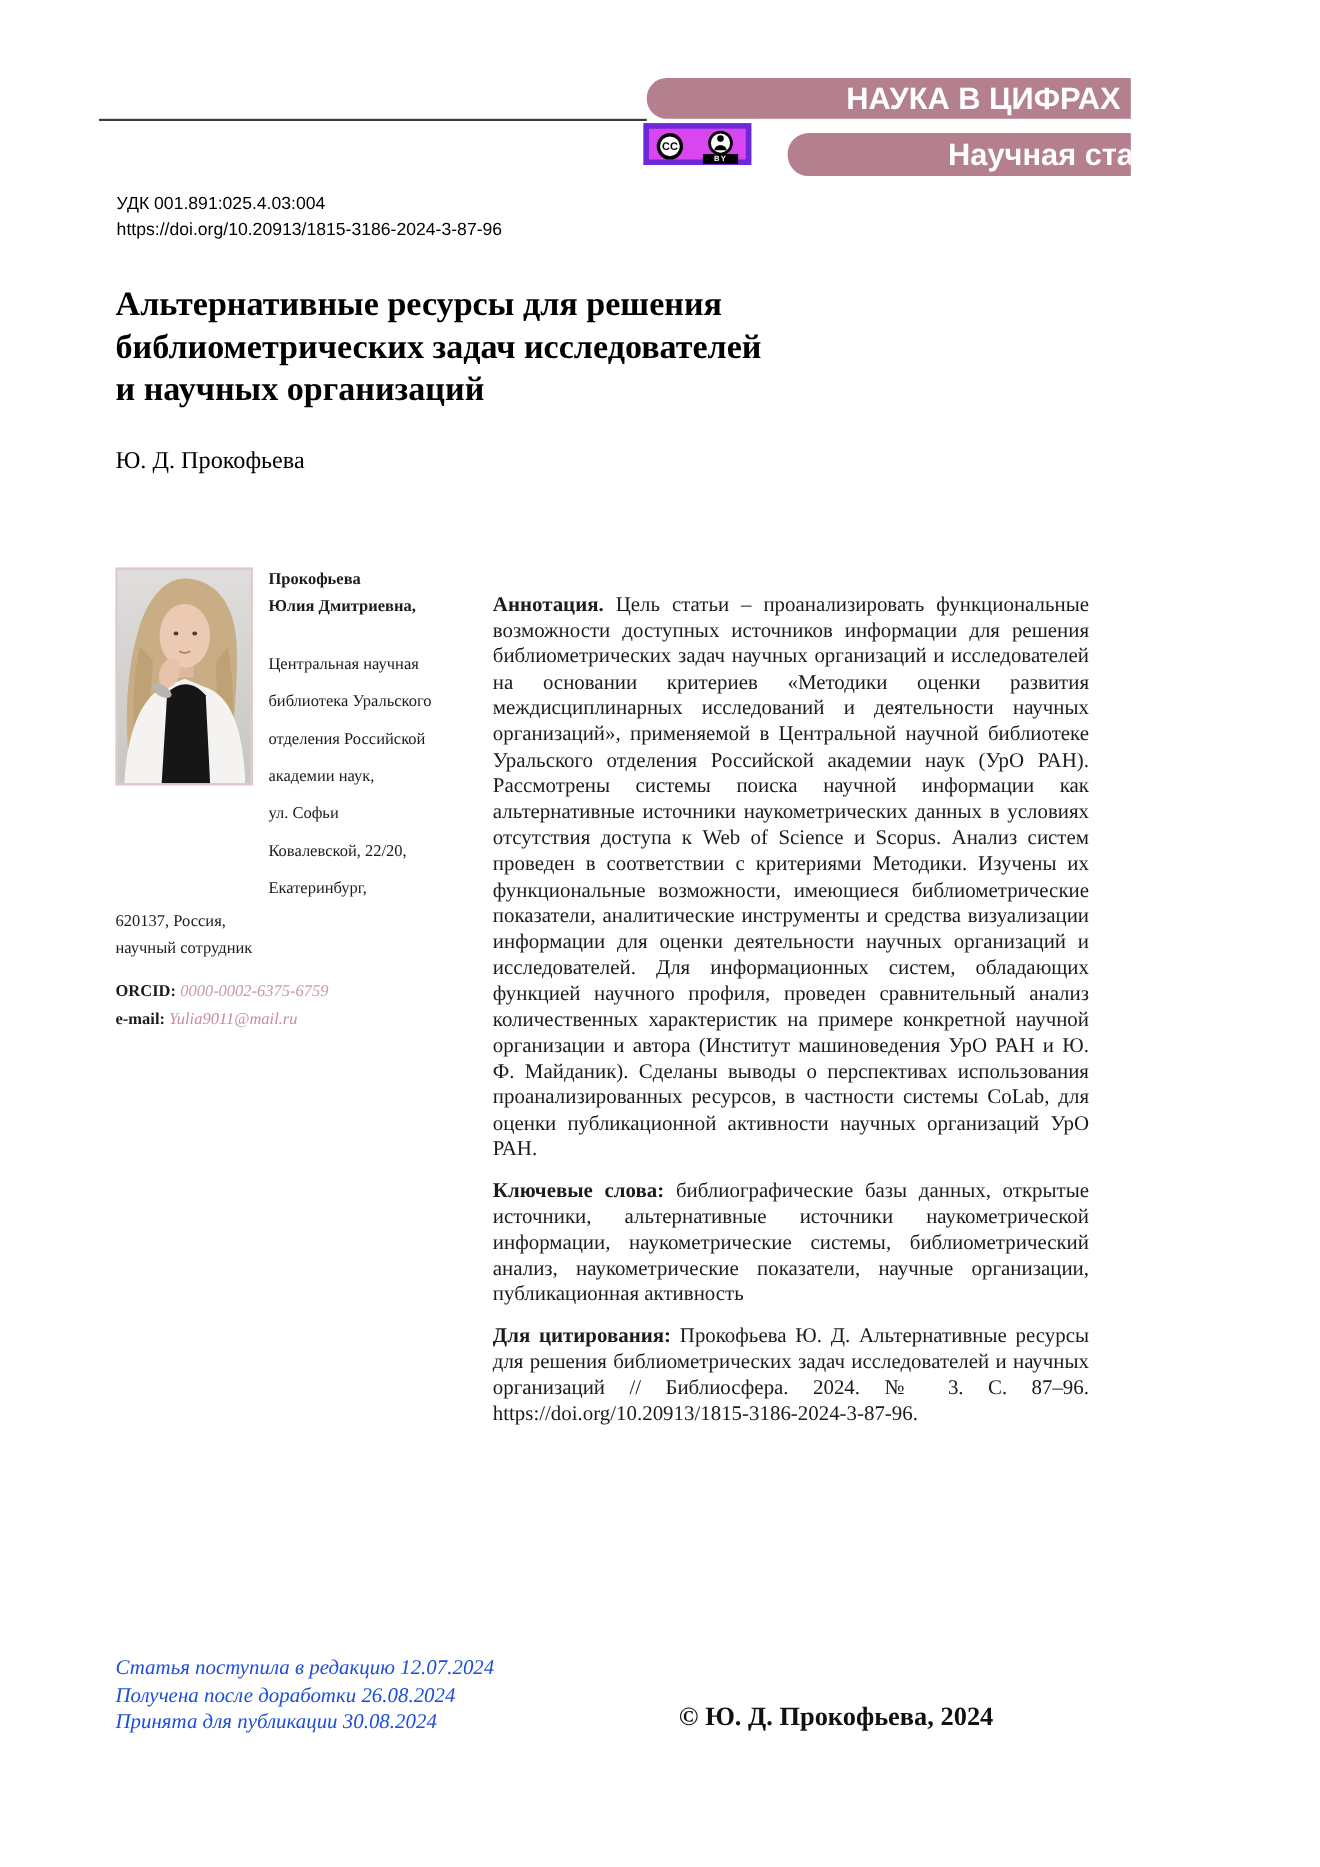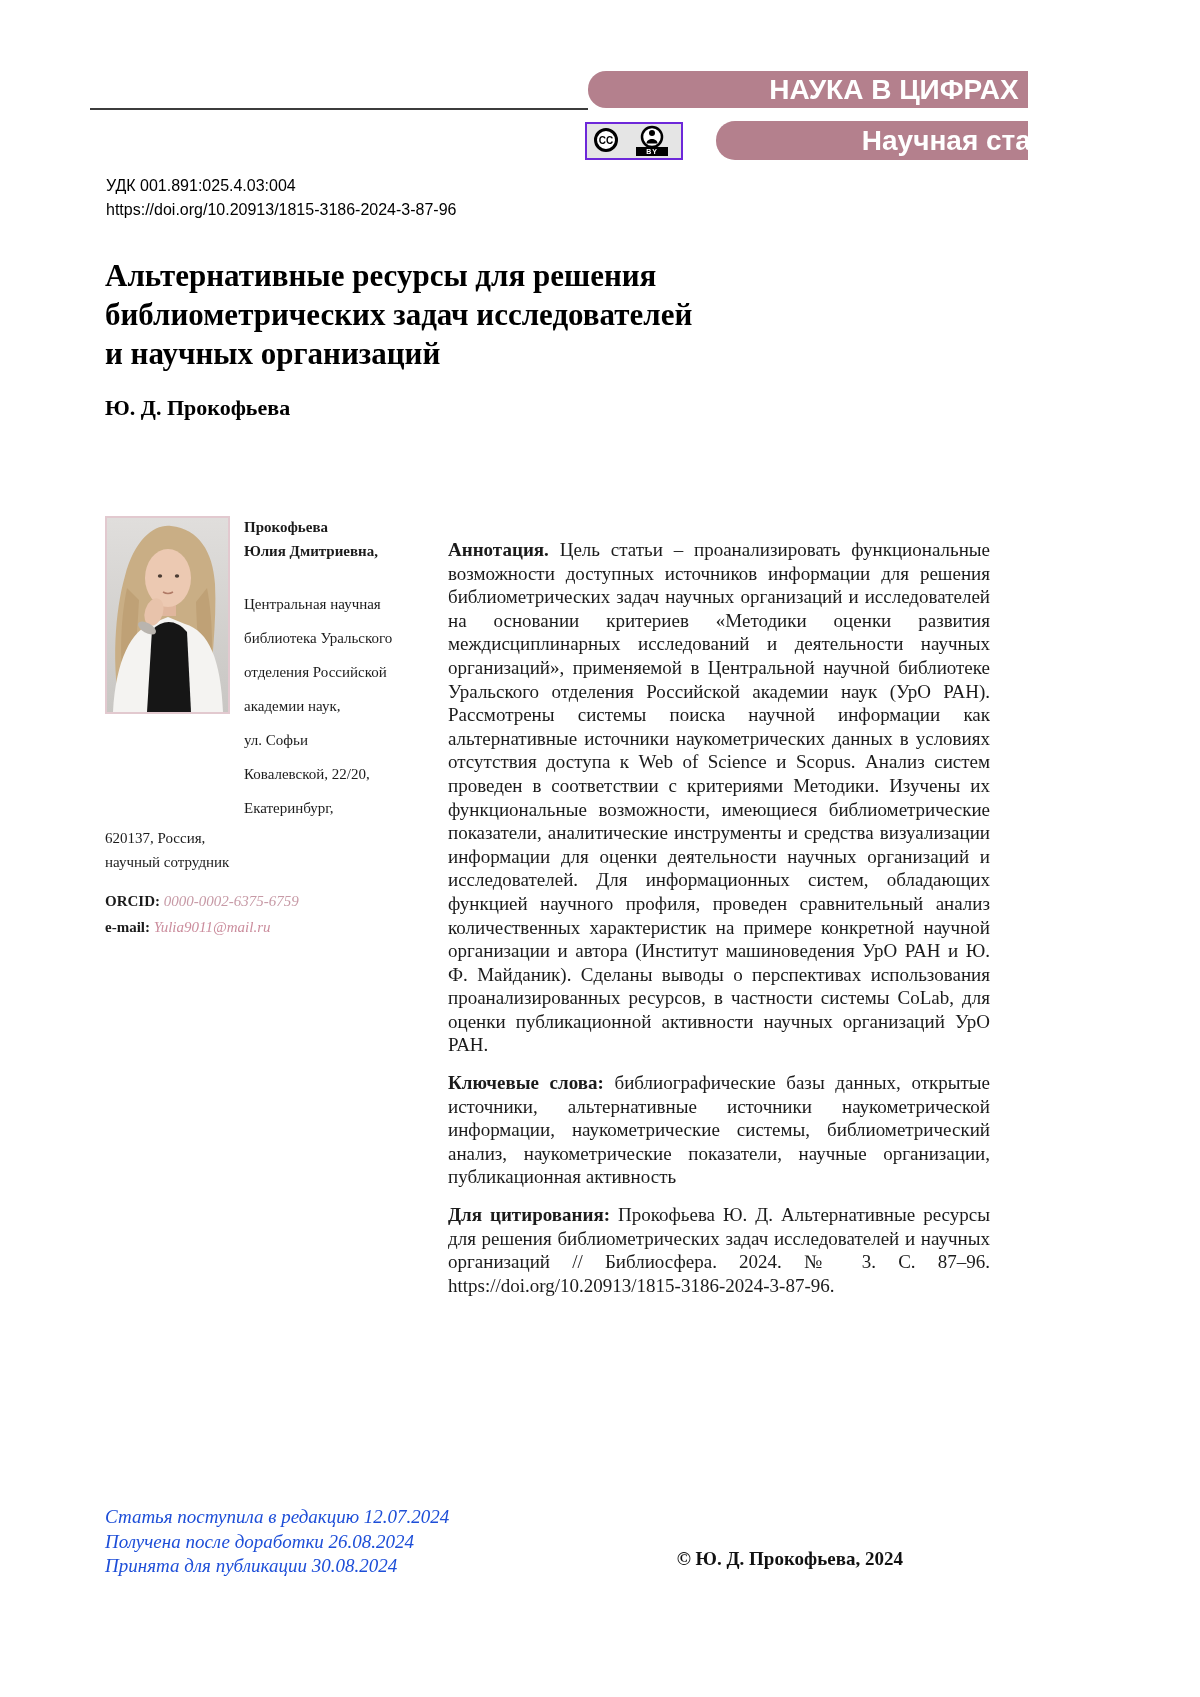--- a/index.html
+++ b/index.html
@@ -17,22 +17,22 @@
     left:588px;top:71px;width:612px;height:37px;line-height:37px;
     font-size:28px;border-radius:18px 0 0 18px;
   }
   .banner-sub{
     left:716px;top:121px;width:508px;height:39px;line-height:39px;
     font-size:28px;border-radius:19px 0 0 19px;
   }
   .top-rule{position:absolute;left:90px;top:108px;width:498px;height:2px;background:#3c3c3c;}
   
   .cc-badge{
-    position:absolute;left:585px;top:122px;width:98px;height:38px;
-    background:#e5e5e5;border:2px solid #6d28d9;box-sizing:border-box;
+    position:absolute;left:585px;top:112px;width:98px;height:38px;
+    background:#d946ef;border:5px solid #6d28d9;box-sizing:border-box;
   }
   .cc-circle{
     position:absolute;left:7px;top:4px;width:18px;height:18px;background:#ffffff;
     border:3px solid #000;border-radius:50%;
     font-family:"Liberation Sans",sans-serif;font-weight:bold;font-size:10px;
     color:#000;display:flex;align-items:center;justify-content:center;
   }
   .cc-person-wrap{position:absolute;left:50px;top:1px;width:30px;height:30px;}
   .cc-person-wrap svg{display:block;margin:0 auto;}
   .by-label{
@@ -45,22 +45,22 @@
     position:absolute;left:106px;top:174px;
     font-family:"Liberation Sans",sans-serif;font-size:16px;line-height:24px;color:#000000;
   }
   
   .title{
     position:absolute;left:105px;top:256px;width:680px;margin:0;
     font-size:31px;line-height:39px;font-weight:bold;color:#000;
     white-space:pre-line;
   }
   .byline{
-    position:absolute;left:105px;top:395px;
-    font-size:22px;font-weight:bold;color:#000;
+    position:absolute;left:105px;top:405px;
+    font-size:22px;font-weight:normal;color:#000;
   }
   
   .left-col{position:absolute;left:105px;top:516px;width:345px;font-size:15px;}
   .author-row{display:flex;align-items:flex-start;}
   .photo-frame{
     width:121px;height:194px;border:2px solid #e2c9cf;background:#d8d6d3;flex:0 0 auto;
   }
   .photo-frame svg{display:block;}
   .author-text{margin-left:14px;}
   .author-name{font-weight:bold;line-height:23.5px;white-space:pre-line;margin-bottom:24px;}
@@ -74,21 +74,21 @@
   .right-col{position:absolute;left:448px;top:538px;width:542px;}
   .para{margin:0 0 14px 0;font-size:19px;line-height:23.6px;text-align:justify;}
   .plabel{font-weight:bold;}
   
   .dates{
     position:absolute;left:105px;top:1505px;
     font-style:italic;font-size:19px;line-height:24.5px;color:#1d4ed8;
   }
   .copyright{
     position:absolute;right:125px;top:1548px;
-    font-weight:bold;font-size:19px;color:#111;
+    font-weight:bold;font-size:24px;color:#111;
   }
   .vline{position:absolute;left:1095px;top:1137px;width:2px;height:437px;background:#d9b6be;}
   .vtext{
     position:absolute;left:1015px;top:1320px;width:220px;height:26px;
     transform:rotate(-90deg);
     font-family:"Liberation Sans",sans-serif;font-size:20px;line-height:26px;
     text-align:center;color:#111;letter-spacing:0.5px;
   }
   .pagenum{
     position:absolute;left:1110px;top:1544px;

